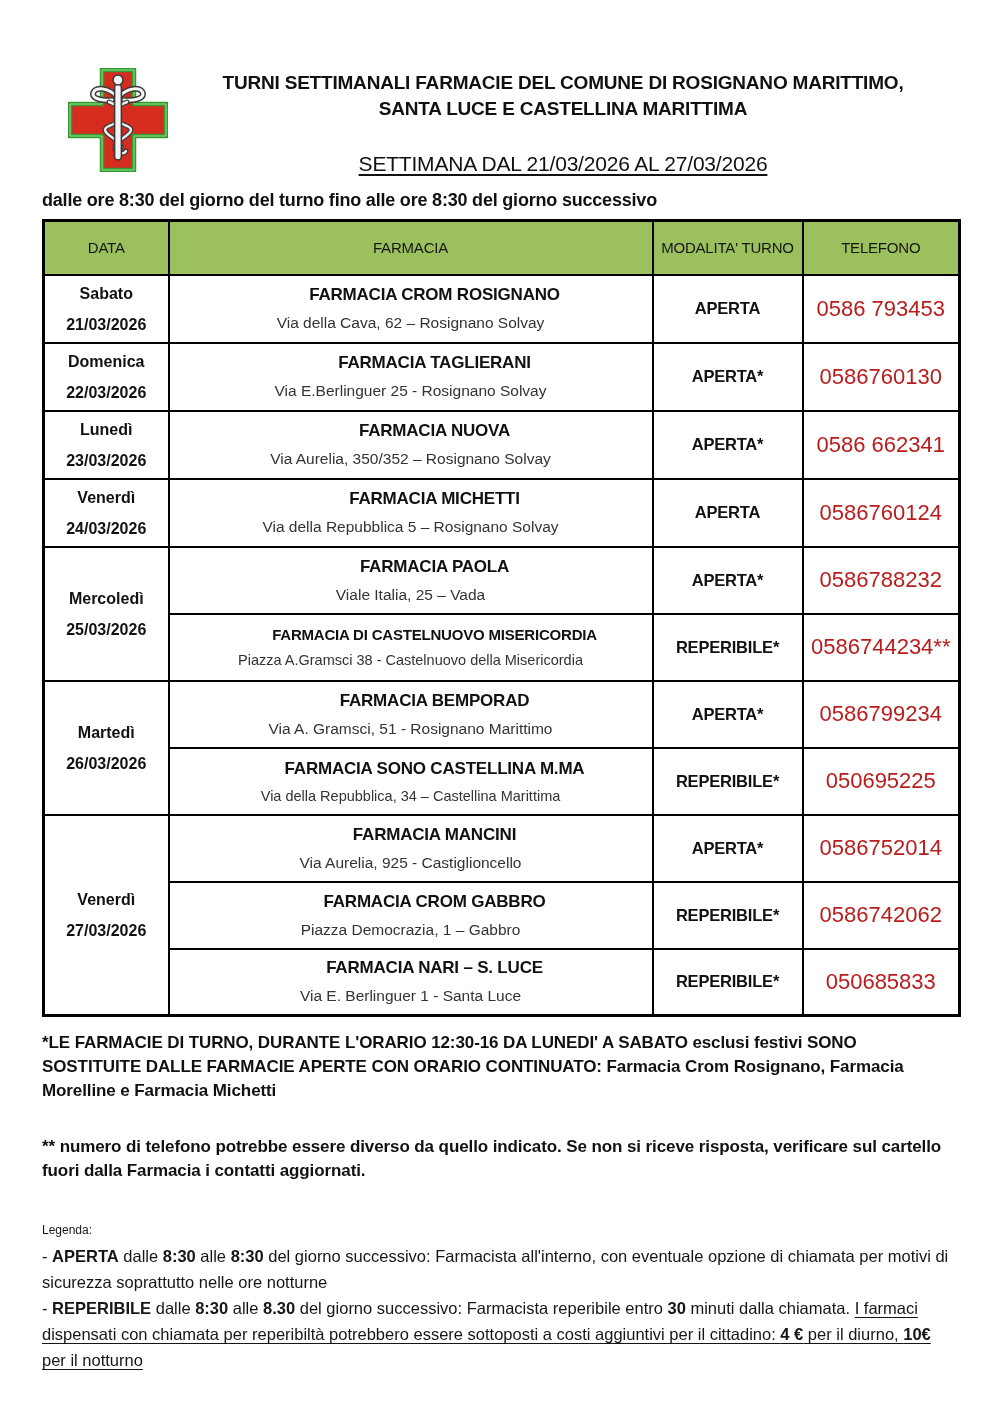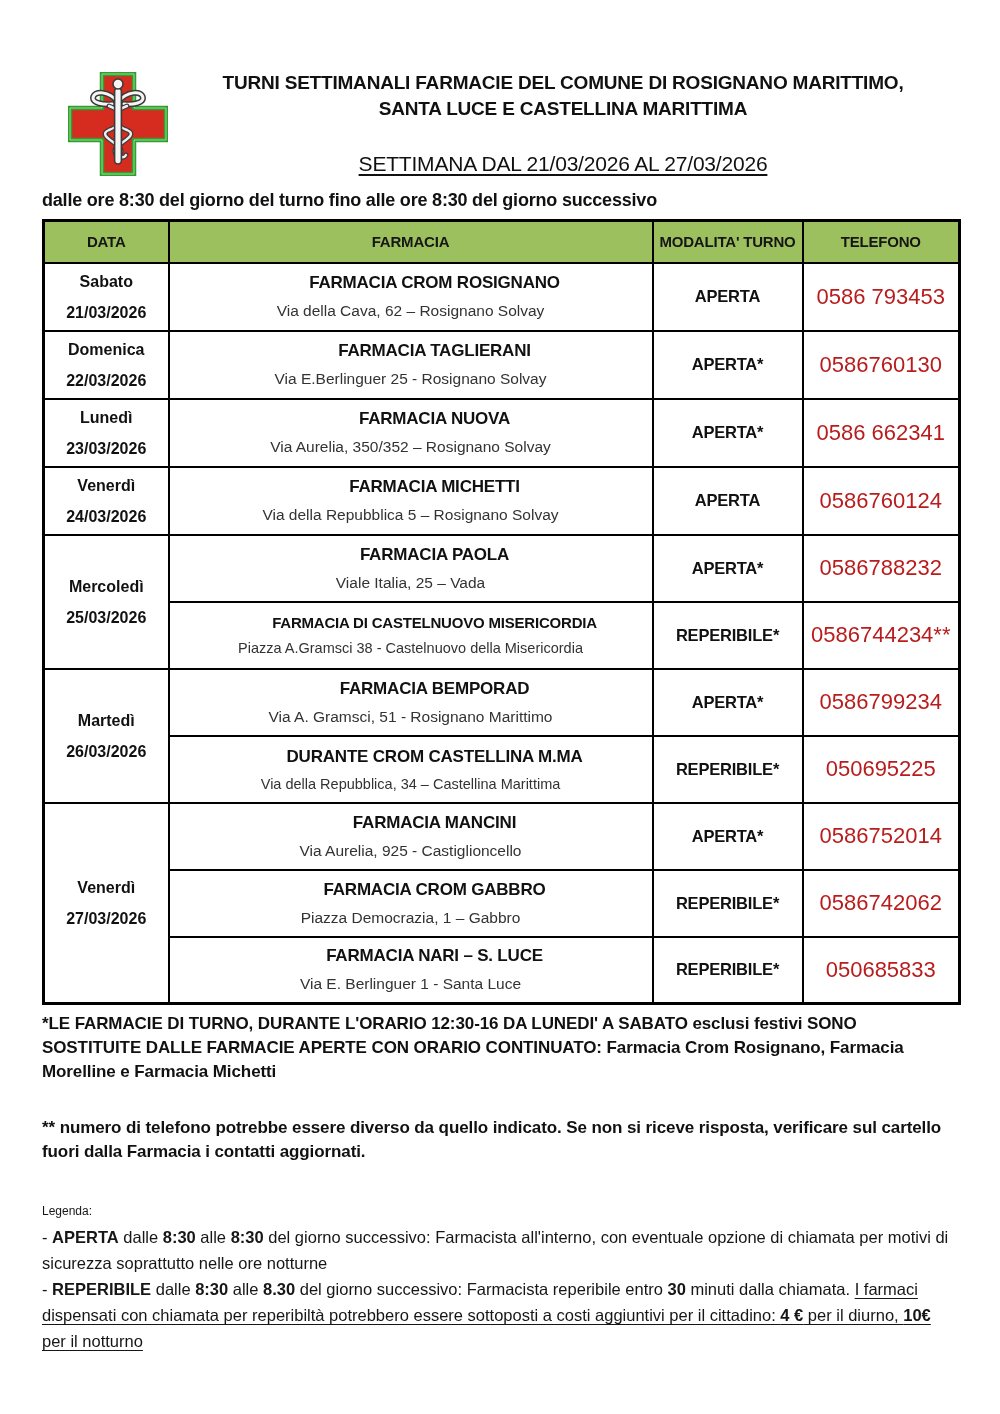--- a/index.html
+++ b/index.html
@@ -9,21 +9,21 @@
     font-family: "Liberation Sans", "DejaVu Sans", sans-serif;
     color: #1a1a1a;
     position: relative;
   }
   .page {
     width: 1000px; height: 1414px;
     padding: 64px 42px 0 42px;
     overflow: hidden;
   }
   
-  .header { display: flex; align-items: flex-end; }
+  .header { display: flex; align-items: center; }
   .logo-wrap { width: 100px; height: 104px; margin-left: 26px; flex: 0 0 auto; }
   .logo-wrap svg { width: 100%; height: 100%; display: block; }
   .title-block { flex: 1 1 auto; text-align: center; padding-top: 6px; }
   .title-line {
     font-weight: bold; font-size: 19px; line-height: 26px;
     letter-spacing: -0.2px; color: #111;
   }
   .week-line {
     margin-top: 30px; font-size: 21px; line-height: 24px;
     text-decoration: underline; text-underline-offset: 3px;
@@ -39,40 +39,40 @@
     border-collapse: collapse; table-layout: fixed;
     border: 3px solid #000;
   }
   col.c-data { width: 125px; }
   col.c-farm { width: 484px; }
   col.c-mode { width: 150px; }
   col.c-tel  { width: 157px; }
   th {
     background: var(--header-green, #9CC05E);
     border: 2px solid #000;
-    height: 42px; font-size: 15px; font-weight: bold;
+    height: 54px; font-size: 15px; font-weight: normal;
     letter-spacing: -0.2px; color: #161616;
     text-align: center; vertical-align: middle;
   }
   td { border: 2px solid #000; vertical-align: middle; text-align: center; }
   td.day { font-weight: bold; font-size: 16px; line-height: 31px; color: #111; }
   td.entry-cell { height: 67px; }
   tr.single td.entry-cell, tr.single td.day { height: 68px; }
   .pharm-name { font-weight: bold; font-size: 17px; letter-spacing: -0.2px; color: #111; margin-left: 48px; }
   .pharm-name.compact { font-size: 15px; }
   .pharm-addr { font-size: 15.5px; color: #333; margin-top: 9px; }
   .pharm-addr.compact { font-size: 14.5px; }
   td.mode { font-weight: bold; font-size: 16.5px; letter-spacing: -0.2px; color: #111; }
   td.phone { font-size: 22px; color: #b91c1c; }
   
   .note {
     font-weight: bold; font-size: 17px; line-height: 24px;
     color: #111; letter-spacing: -0.1px; width: 916px;
   }
-  .note-1 { margin-top: 7px; }
+  .note-1 { margin-top: 14px; }
   .note-2 { margin-top: 32px; }
   .legend { margin-top: 34px; width: 916px; }
   .legend-title { font-size: 12px; line-height: 26px; color: #161616; }
   .legend-line { font-size: 16.5px; line-height: 26px; color: #161616; }
   .legend-line .b { font-weight: bold; }
   .legend-line .u { text-decoration: underline; text-underline-offset: 3px; }
 </style>
 </head>
 <body>
 
@@ -196,21 +196,21 @@
           </td>
           <td class="entry-cell">
             <div class="pharm-name">FARMACIA BEMPORAD</div>
             <div class="pharm-addr">Via A. Gramsci, 51 - Rosignano Marittimo</div>
           </td>
           <td class="mode entry-cell">APERTA*</td>
           <td class="phone entry-cell">0586799234</td>
         </tr>
         <tr class="multi">
           <td class="entry-cell">
-            <div class="pharm-name">DURANTE CROM CASTELLINA M.MA</div>
+            <div class="pharm-name">FARMACIA SONO CASTELLINA M.MA</div>
             <div class="pharm-addr compact">Via della Repubblica, 34 – Castellina Marittima</div>
           </td>
           <td class="mode entry-cell">REPERIBILE*</td>
           <td class="phone entry-cell">050695225</td>
         </tr>
         <tr class="multi">
           <td class="day" rowspan="3">
             <div>Venerdì</div>
             <div>27/03/2026</div>
           </td>

